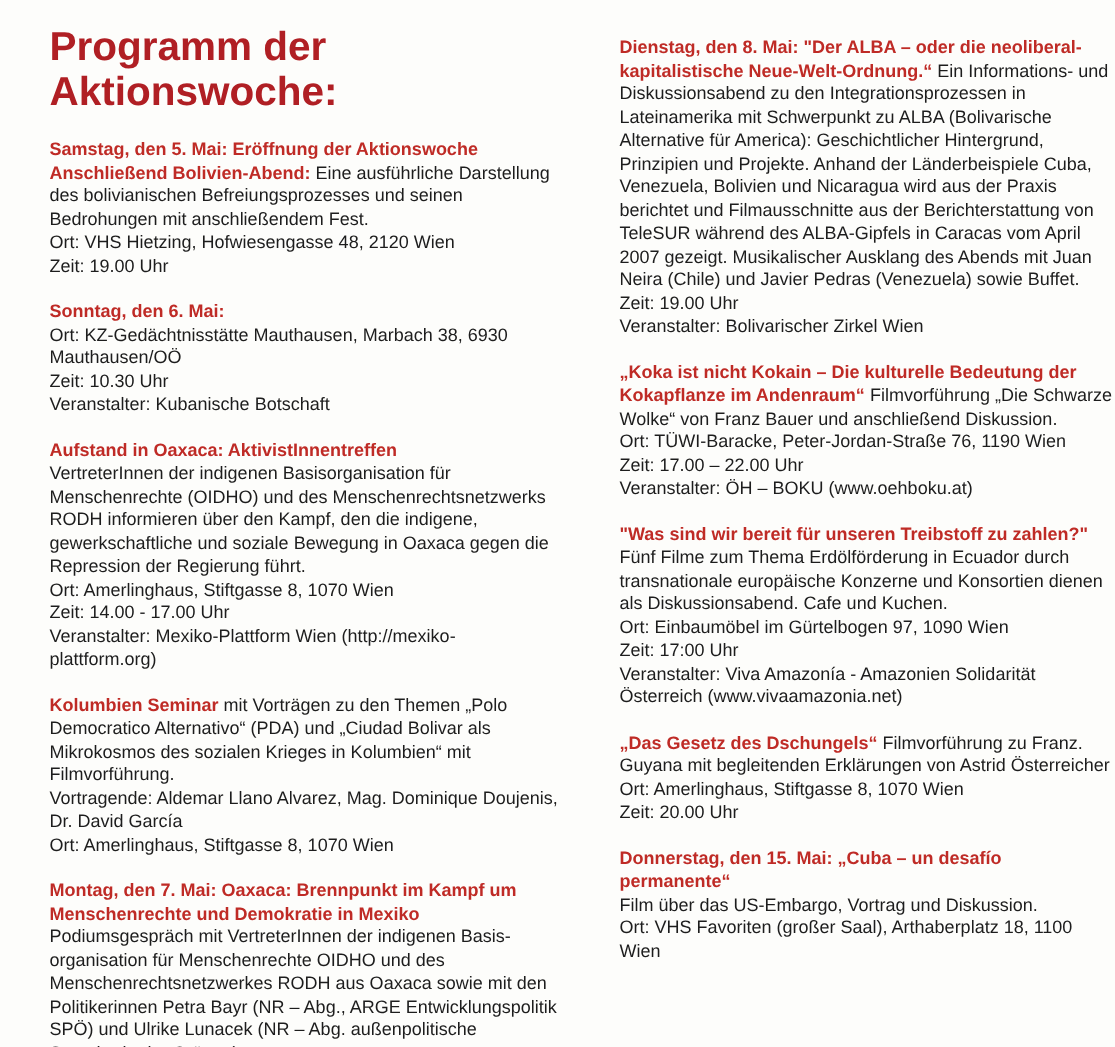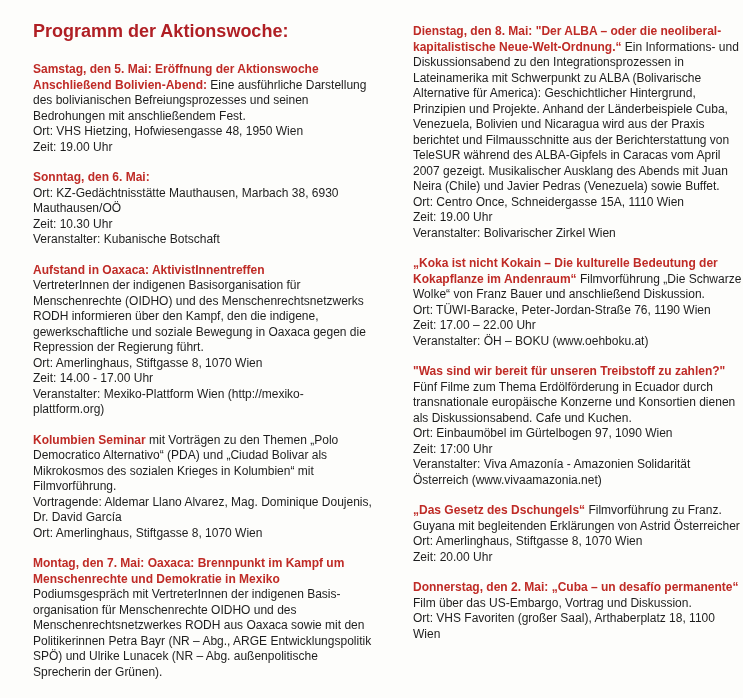--- a/index.html
+++ b/index.html
@@ -8,41 +8,41 @@
     background:#fdfdfb;
     font-family:"Liberation Sans", sans-serif;
     color:#1d1d1d;
     -webkit-font-smoothing:antialiased;
   }
   .page{display:flex;padding:10px 0 0 33px;gap:38px;}
   .col{font-size:12px;line-height:15.5px;}
   .col-left{width:342px;}
   .col-right{width:330px;padding-top:14px;}
   .doc-title{
-    font-size:18px;line-height:30px;font-weight:bold;
+    font-size:27px;line-height:30px;font-weight:bold;
     color:#b01f24;margin:6px 0 16px 0;letter-spacing:0;
   }
   .sec{margin:0 0 15px 0;}
   .sec p{margin:0;}
   .sec div{margin:0;}
   .red{color:#bf2b26;font-weight:bold;}
 </style>
 </head>
 <body>
 
 <div class="page">
 
   <div class="col col-left">
 
     <h1 class="doc-title">Programm der Aktionswoche:</h1>
 
     <div class="sec">
       <p><span class="red">Samstag, den 5. Mai: Eröffnung der Aktionswoche Anschließend Bolivien-Abend:</span>
 <span>Eine ausführliche Darstellung des bolivianischen Befreiungsprozesses und seinen Bedrohungen mit anschließendem Fest.</span></p>
-      <div>Ort: VHS Hietzing, Hofwiesengasse 48, 1950 Wien</div>
+      <div>Ort: VHS Hietzing, Hofwiesengasse 48, 2120 Wien</div>
       <div>Zeit: 19.00 Uhr</div>
     </div>
 
     <div class="sec">
       <div class="red">Sonntag, den 6. Mai:</div>
       <div>Ort: KZ-Gedächtnisstätte Mauthausen, Marbach 38, 6930 Mauthausen/OÖ</div>
       <div>Zeit: 10.30 Uhr</div>
       <div>Veranstalter: Kubanische Botschaft</div>
     </div>
 
@@ -67,21 +67,20 @@
 
     </div>
 
   </div>
 
   <div class="col col-right">
 
     <div class="sec">
       <p><span class="red">Dienstag, den 8. Mai: "Der ALBA – oder die neoliberal-kapitalistische Neue-Welt-Ordnung.“</span>
 <span>Ein Informations- und Diskussionsabend zu den Integrationsprozessen in Lateinamerika mit Schwerpunkt zu ALBA (Bolivarische Alternative für America): Geschichtlicher Hintergrund, Prinzipien und Projekte. Anhand der Länderbeispiele Cuba, Venezuela, Bolivien und Nicaragua wird aus der Praxis berichtet und Filmausschnitte aus der Berichterstattung von TeleSUR während des ALBA-Gipfels in Caracas vom April 2007 gezeigt. Musikalischer Ausklang des Abends mit Juan Neira (Chile) und Javier Pedras (Venezuela) sowie Buffet.</span></p>
-      <div>Ort: Centro Once, Schneidergasse 15A, 1110 Wien</div>
       <div>Zeit: 19.00 Uhr</div>
       <div>Veranstalter: Bolivarischer Zirkel Wien</div>
     </div>
 
 
     <div class="sec">
       <p><span class="red">„Koka ist nicht Kokain – Die kulturelle Bedeutung der Kokapflanze im Andenraum“</span>
 <span>Filmvorführung „Die Schwarze Wolke“ von Franz Bauer und anschließend Diskussion.</span></p>
       <div>Ort: TÜWI-Baracke, Peter-Jordan-Straße 76, 1190 Wien</div>
       <div>Zeit: 17.00 – 22.00 Uhr</div>
@@ -97,20 +96,20 @@
     </div>
 
     <div class="sec">
       <p><span class="red">„Das Gesetz des Dschungels“</span>
 <span>Filmvorführung zu Franz. Guyana mit begleitenden Erklärungen von Astrid Österreicher</span></p>
       <div>Ort: Amerlinghaus, Stiftgasse 8, 1070 Wien</div>
       <div>Zeit: 20.00 Uhr</div>
     </div>
 
     <div class="sec">
-      <div class="red">Donnerstag, den 2. Mai: „Cuba – un desafío permanente“</div>
+      <div class="red">Donnerstag, den 15. Mai: „Cuba – un desafío permanente“</div>
       <div>Film über das US-Embargo, Vortrag und Diskussion.</div>
       <div>Ort: VHS Favoriten (großer Saal), Arthaberplatz 18, 1100 Wien</div>
 
     </div>
 
   </div>
 </div>
 
 </body></html>

